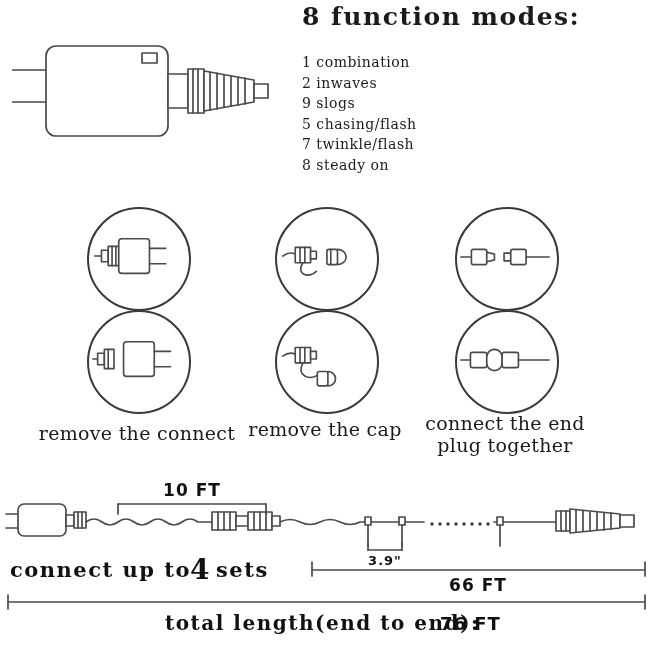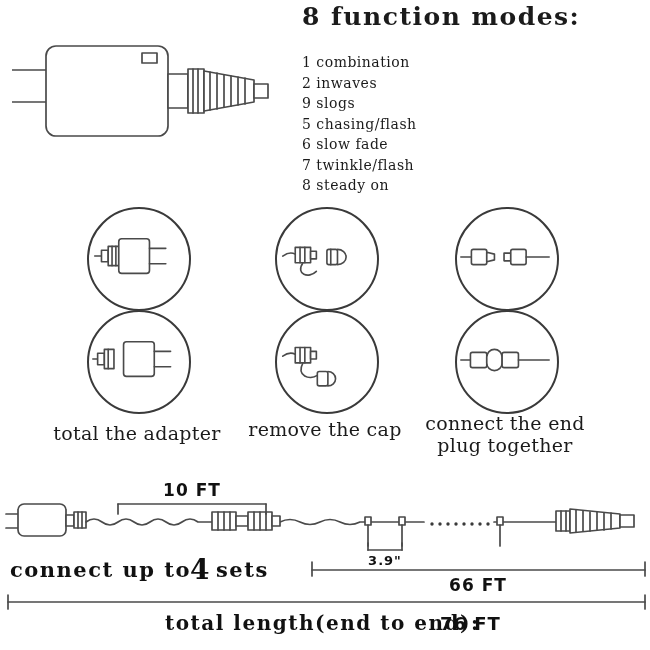--- a/index.html
+++ b/index.html
@@ -45,21 +45,20 @@
     </g>
   </svg>
 
   <div class="abs modes">
     <div class="modes-title">8 function modes:</div>
     <ul class="modes-list">
       <li>1 combination</li>
       <li>2 inwaves</li>
       <li>9 slogs</li>
       <li>5 chasing/flash</li>
-      <li>6 slow fade</li>
       <li>7 twinkle/flash</li>
       <li>8 steady on</li>
     </ul>
   </div>
 
   <div class="abs circle" style="left:87px;top:207px">
     <svg width="96" height="96" viewBox="0 0 100 100">
       <g class="art">
         <line x1="6" y1="49" x2="13" y2="49"></line>
         <rect class="artfill" x="13" y="43" width="7" height="12"></rect>
@@ -133,21 +132,21 @@
         <line x1="4" y1="50" x2="14" y2="50"></line>
         <rect class="artfill" x="14" y="42" width="17" height="16" rx="2"></rect>
         <rect class="artfill" x="31" y="39" width="16" height="22" rx="8"></rect>
         <rect class="artfill" x="47" y="42" width="17" height="16" rx="2"></rect>
         <line x1="64" y1="50" x2="96" y2="50"></line>
       </g>
     </svg>
   </div>
 
   <div class="abs caption" style="left:27px;top:422px;width:220px">
-    <span>total the adapter</span>
+    <span>remove the connect</span>
   </div>
   <div class="abs caption" style="left:220px;top:418px;width:210px">
     <div>remove the cap</div>
   </div>
   <div class="abs caption" style="left:400px;top:412px;width:210px">
     <div>connect the end</div>
     <div>plug together</div>
   </div>
 
   <svg class="abs" style="left:0;top:470px" width="650" height="180" viewBox="0 0 650 180">

